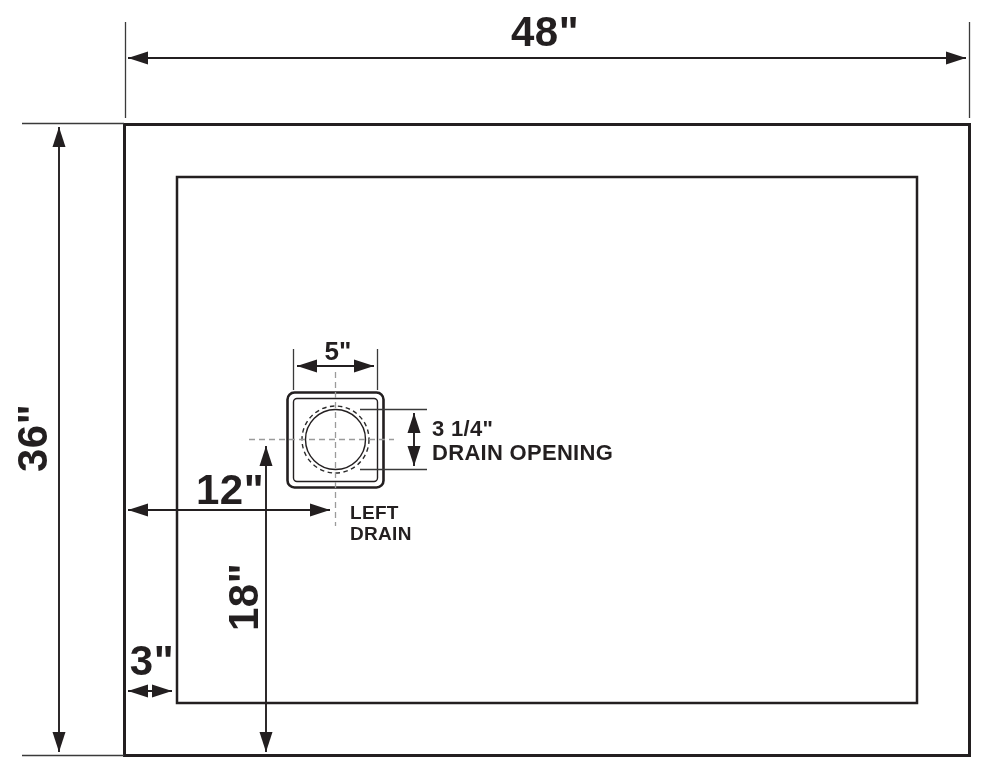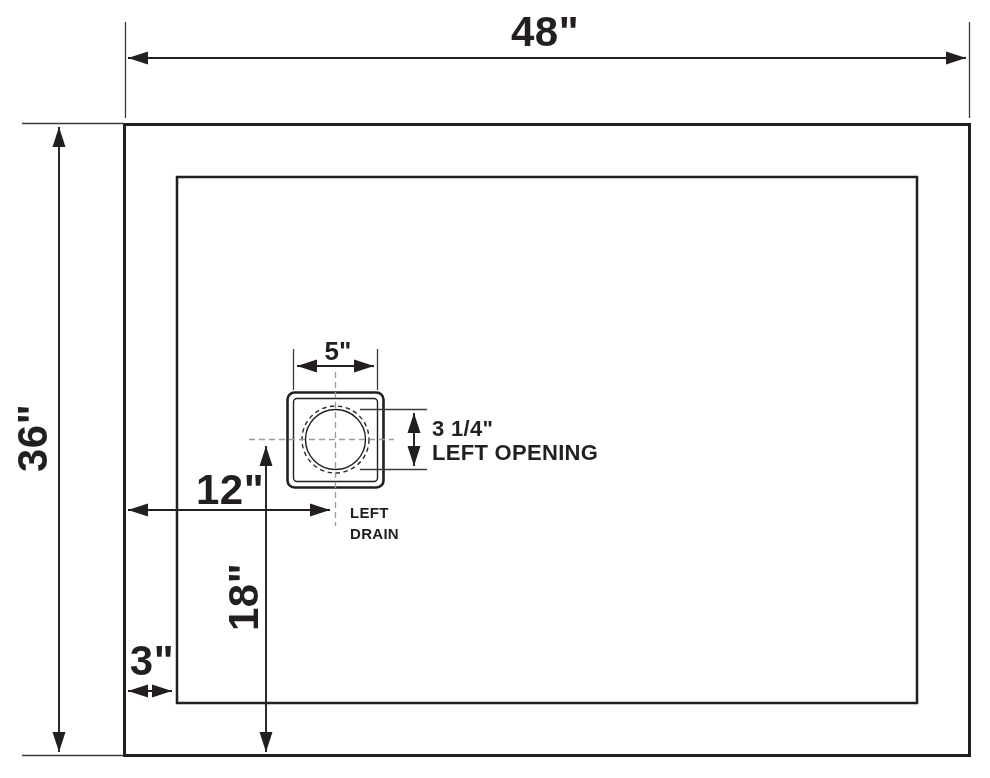--- a/index.html
+++ b/index.html
@@ -37,21 +37,21 @@
     font-size: 26px;
     font-weight: 700;
   }
   .callout {
     font-size: 22px;
     font-weight: 700;
     line-height: 24px;
     letter-spacing: 0.3px;
   }
   .drain-pos {
-    font-size: 15px;
+    font-size: 19px;
     font-weight: 700;
     line-height: 21px;
     letter-spacing: 0.3px;
   }
 </style>
 </head>
 <body>
 
 <div class="canvas">
 
@@ -106,17 +106,17 @@
   <div class="label dim-num rot-ccw" style="left:33px; top:438px;">36"</div>
 
   <div class="label dim-num center-xy" style="left:230px; top:490px;">12"</div>
 
   <div class="label dim-num rot-ccw" style="left:244px; top:597px;">18"</div>
 
   <div class="label dim-num center-xy" style="left:152px; top:661px;">3"</div>
 
   <div class="label dim-num-small center-xy" style="left:338px; top:351px;">5"</div>
 
-  <div class="label callout" style="left:432px; top:417px;"><span>3 1/4"</span><br><span>LEFT OPENING</span></div>
+  <div class="label callout" style="left:432px; top:417px;"><span>3 1/4"</span><br><span>DRAIN OPENING</span></div>
 
   <div class="label drain-pos" style="left:350px; top:502px;"><span>LEFT</span><br><span>DRAIN</span></div>
 
 </div>
 
 </body></html>

